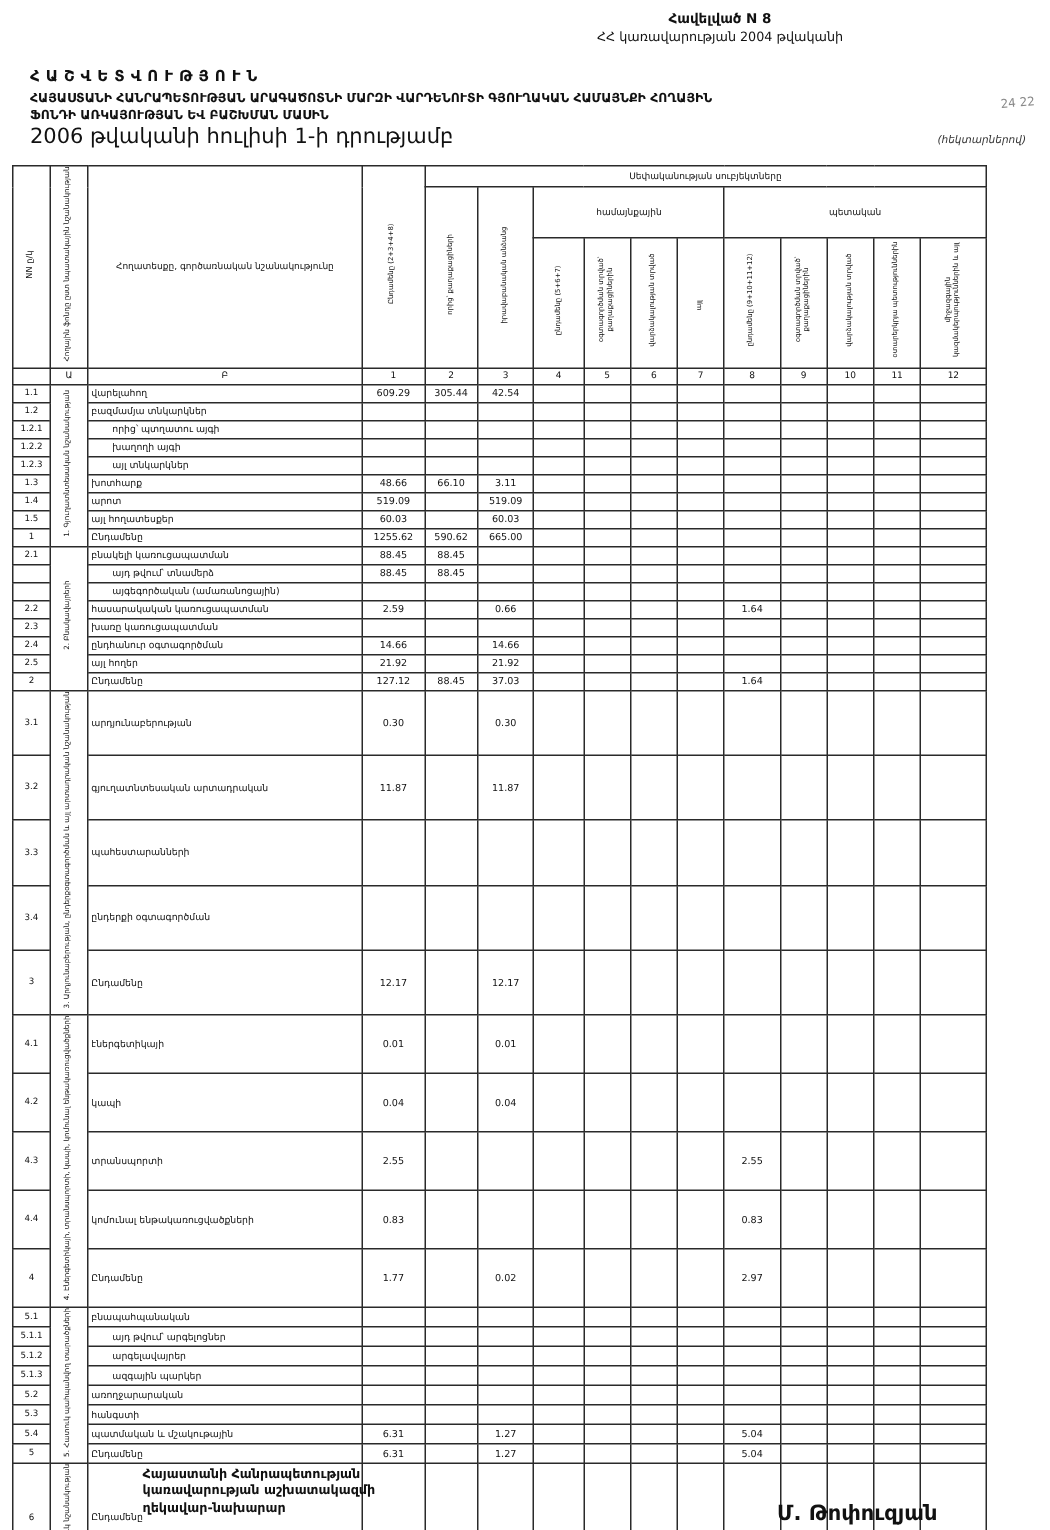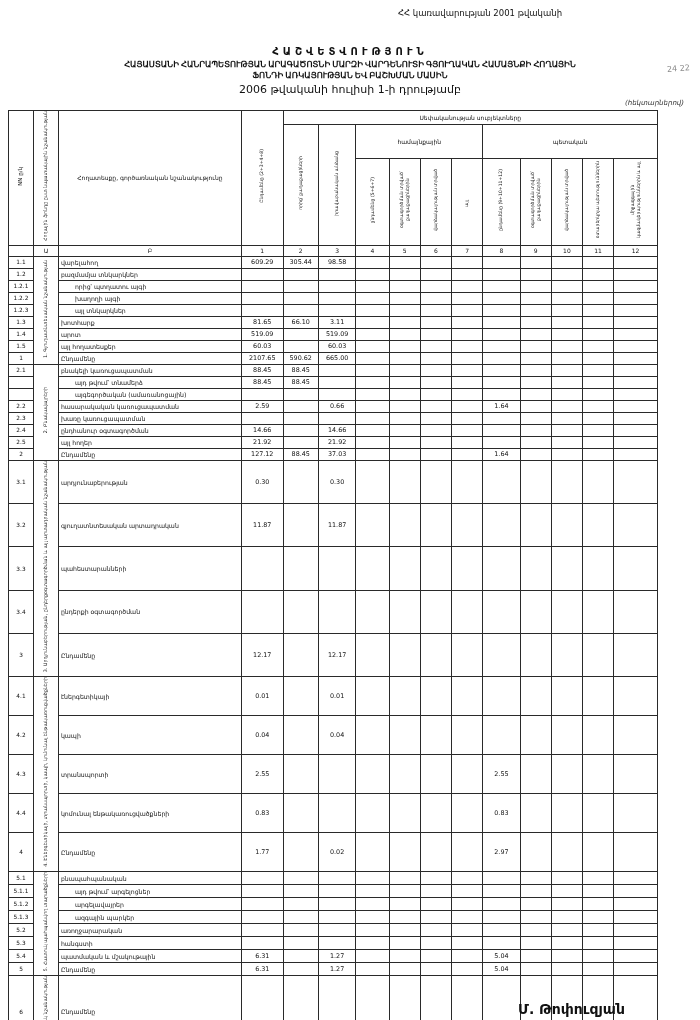--- a/index.html
+++ b/index.html
@@ -10,26 +10,26 @@
     color:#111;
     -webkit-font-smoothing:antialiased;
   }
   .page{position:relative;width:700px;height:1020px;background:#fff;overflow:hidden;}
 
   .appendix-block{position:absolute;top:8px;right:60px;width:320px;text-align:center;font-size:8.5px;line-height:1.3;}
   .appendix-block .b1{font-weight:bold;font-size:9px;}
 
   .page-mark{position:absolute;top:64px;right:10px;font-size:8px;color:#888;transform:rotate(-5deg);}
 
-  .title-block{position:absolute;top:46px;left:20px;right:20px;text-align:center;line-height:1.25;}
+  .title-block{position:absolute;top:46px;left:20px;right:20px;line-height:1.25;}
   .t1{font-size:10px;font-weight:bold;letter-spacing:4px;}
-  .t2{font-size:8.3px;font-weight:bold;margin-top:1px;font-family:Liberation Serif, serif;}
-  .t3{font-size:11px;margin-top:2px;}
-
-  .units-note{position:absolute;top:99px;right:16px;font-size:7px;font-style:italic;color:#333;}
+  .t2{font-size:8.3px;font-weight:bold;margin-top:1px;}
+  .t3{font-size:14px;margin-top:2px;}
+
+  .units-note{position:absolute;top:89px;right:16px;font-size:7px;font-style:italic;color:#333;}
 
   table.main-table{
     position:absolute;top:110px;left:8px;
     border-collapse:collapse;table-layout:fixed;width:650px;
   }
   th,td{border:1px solid #2a2a2a;padding:0 1px;overflow:hidden;vertical-align:middle;}
   thead th{font-weight:normal;background:#fff;}
 
   tr.h-top{height:14px;}
   tr.h-sub{height:13px;}
@@ -66,21 +66,22 @@
   .signature{position:absolute;top:1001px;left:518px;font-size:14px;font-weight:bold;}
 </style>
 </head>
 <body>
 
 <div class="page">
 
   <div class="page-mark">24 22</div>
 
   <div class="appendix-block">
-    <div>ՀՀ կառավարության 2001 թվականի</div>
+    <div class="b1">Հավելված N 8</div>
+    <div>ՀՀ կառավարության 2004 թվականի</div>
   </div>
 
   <div class="title-block">
     <div class="t1">ՀԱՇՎԵՏՎՈՒԹՅՈՒՆ</div>
     <div class="t2">ՀԱՅԱՍՏԱՆԻ ՀԱՆՐԱՊԵՏՈՒԹՅԱՆ ԱՐԱԳԱԾՈՏՆԻ ՄԱՐԶԻ ՎԱՐԴԵՆՈՒՏԻ ԳՅՈՒՂԱԿԱՆ ՀԱՄԱՅՆՔԻ ՀՈՂԱՅԻՆ</div>
     <div class="t2">ՖՈՆԴԻ ԱՌԿԱՅՈՒԹՅԱՆ ԵՎ ԲԱՇԽՄԱՆ ՄԱՍԻՆ</div>
     <div class="t3">2006 թվականի հուլիսի 1-ի դրությամբ</div>
   </div>
 
   <div class="units-note">(հեկտարներով)</div>
@@ -146,21 +147,21 @@
         <th>12</th>
       </tr>
     </thead>
     <tbody id="tbody">
         <tr>
           <td class="nn-cell">1.1</td>
           <td rowspan="9" class="purpose-cell"><span class="vtext">1. Գյուղատնտեսական նշանակության</span></td>
           <td class="label-cell">վարելահող</td>
           <td class="num-cell">609.29</td>
           <td class="num-cell">305.44</td>
-          <td class="num-cell">98.58</td>
+          <td class="num-cell">42.54</td>
           <td class="num-cell"></td>
           <td class="num-cell"></td>
           <td class="num-cell"></td>
           <td class="num-cell"></td>
           <td class="num-cell"></td>
           <td class="num-cell"></td>
           <td class="num-cell"></td>
           <td class="num-cell"></td>
           <td class="num-cell"></td>
         </tr>
@@ -224,21 +225,21 @@
           <td class="num-cell"></td>
           <td class="num-cell"></td>
           <td class="num-cell"></td>
           <td class="num-cell"></td>
           <td class="num-cell"></td>
           <td class="num-cell"></td>
         </tr>
         <tr>
           <td class="nn-cell">1.3</td>
           <td class="label-cell">խոտհարք</td>
-          <td class="num-cell">81.65</td>
+          <td class="num-cell">48.66</td>
           <td class="num-cell">66.10</td>
           <td class="num-cell">3.11</td>
           <td class="num-cell"></td>
           <td class="num-cell"></td>
           <td class="num-cell"></td>
           <td class="num-cell"></td>
           <td class="num-cell"></td>
           <td class="num-cell"></td>
           <td class="num-cell"></td>
           <td class="num-cell"></td>
@@ -272,21 +273,21 @@
           <td class="num-cell"></td>
           <td class="num-cell"></td>
           <td class="num-cell"></td>
           <td class="num-cell"></td>
           <td class="num-cell"></td>
           <td class="num-cell"></td>
         </tr>
         <tr>
           <td class="nn-cell">1</td>
           <td class="label-cell">Ընդամենը</td>
-          <td class="num-cell">2107.65</td>
+          <td class="num-cell">1255.62</td>
           <td class="num-cell">590.62</td>
           <td class="num-cell">665.00</td>
           <td class="num-cell"></td>
           <td class="num-cell"></td>
           <td class="num-cell"></td>
           <td class="num-cell"></td>
           <td class="num-cell"></td>
           <td class="num-cell"></td>
           <td class="num-cell"></td>
           <td class="num-cell"></td>
@@ -725,15 +726,20 @@
           <td class="num-cell"></td>
           <td class="num-cell"></td>
           <td class="num-cell"></td>
           <td class="num-cell"></td>
           <td class="num-cell"></td>
           <td class="num-cell"></td>
         </tr>
       </tbody>
   </table>
 
+  <div class="footer-block">
+    <div>Հայաստանի Հանրապետության</div>
+    <div>կառավարության աշխատակազմի</div>
+    <div>ղեկավար-նախարար</div>
+  </div>
   <div class="signature">Մ. Թոփուզյան</div>
 
 </div>
 
 </body></html>

